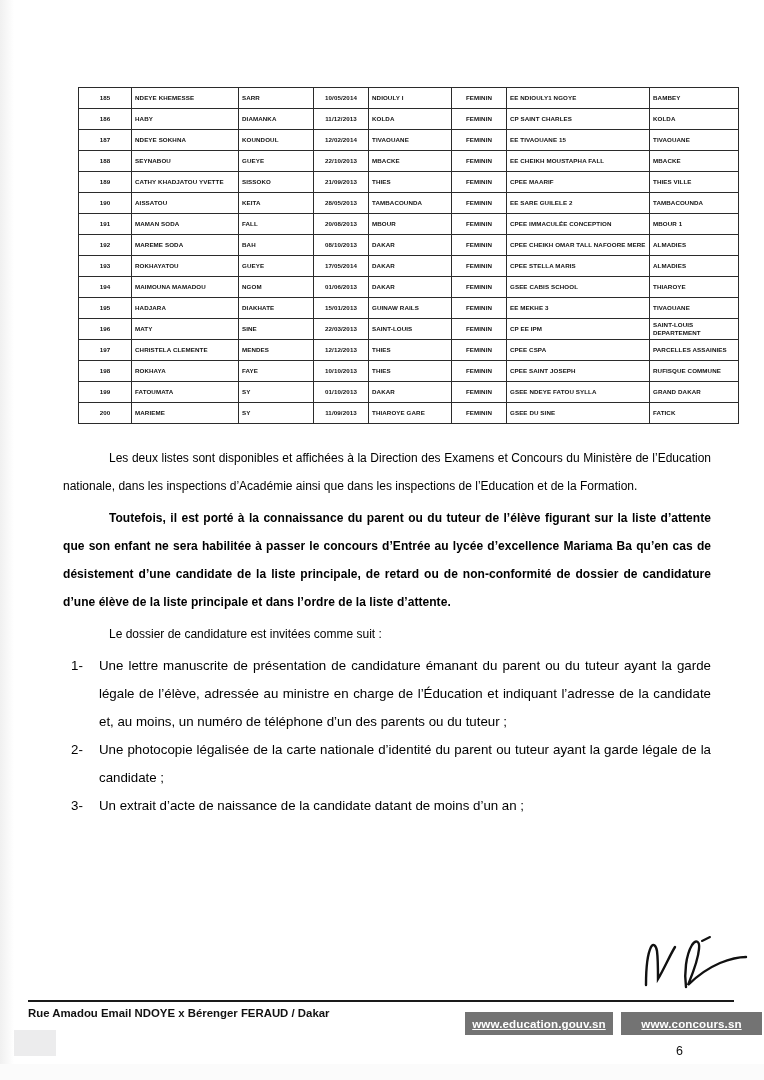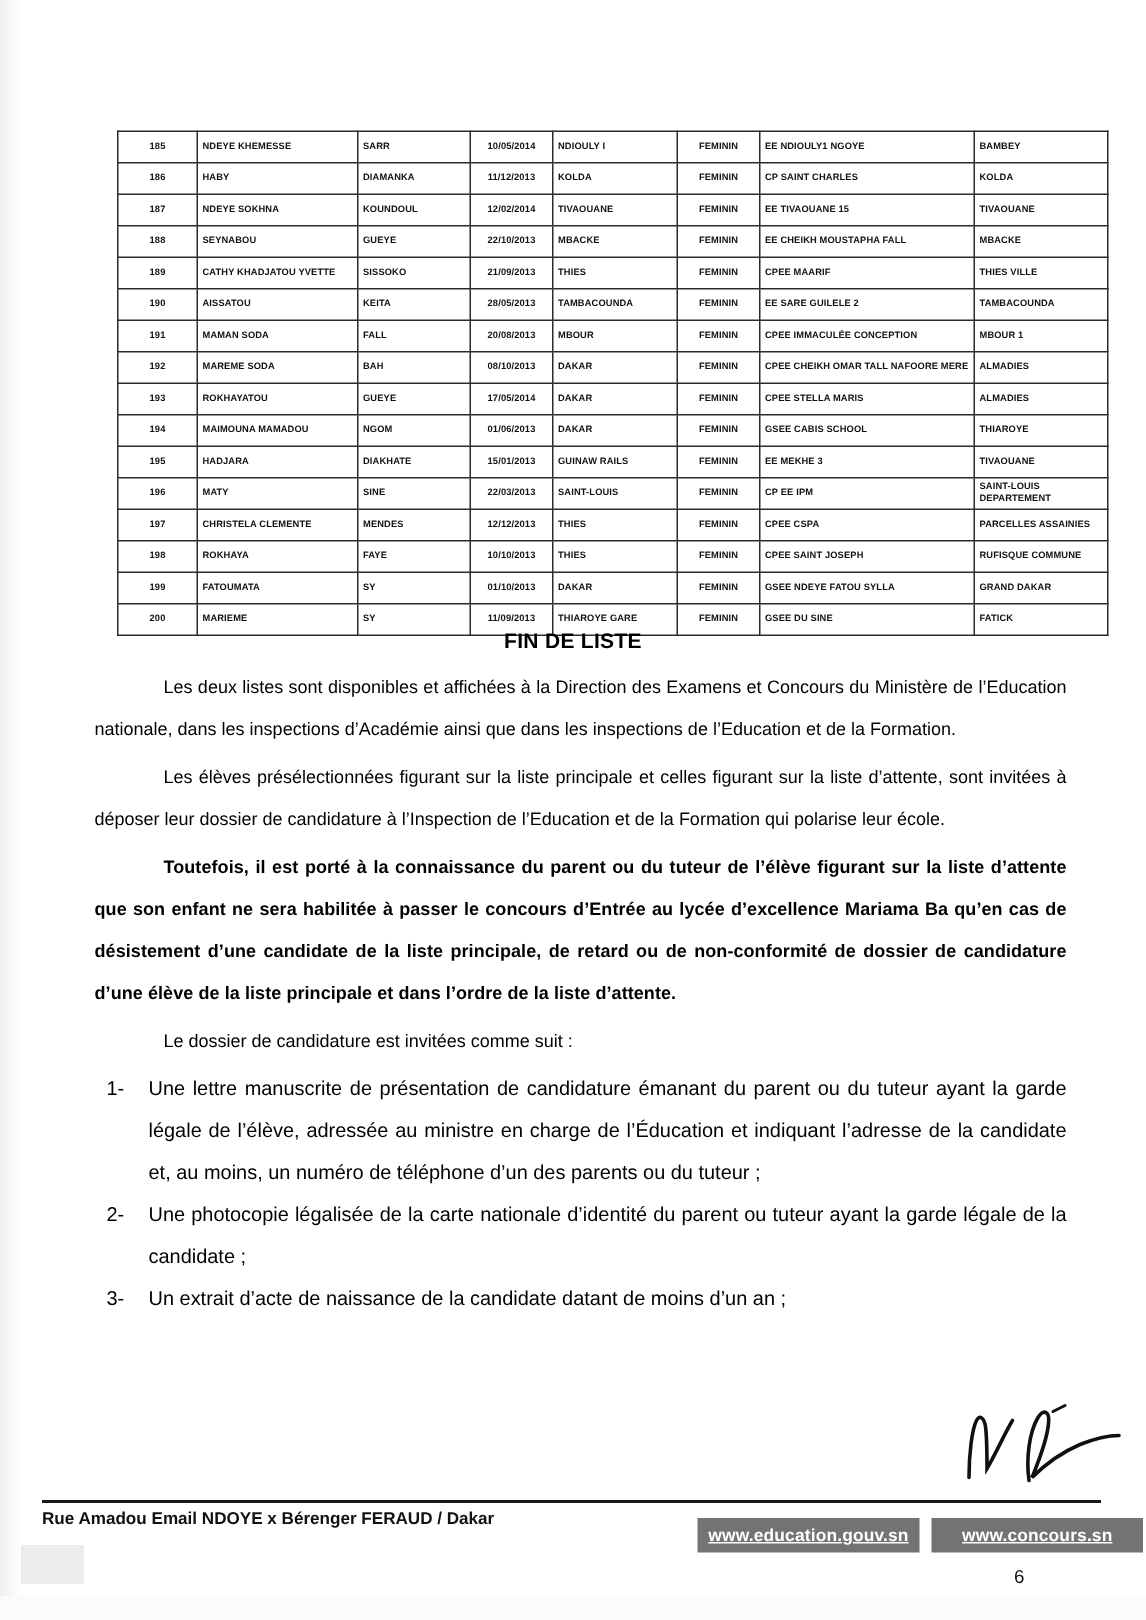--- a/index.html
+++ b/index.html
@@ -389,25 +389,23 @@
           <td class="c-lieu">THIAROYE GARE</td>
           <td class="c-sexe">FEMININ</td>
           <td class="c-ecole">GSEE DU SINE</td>
           <td class="c-ia">FATICK</td>
         </tr>
 
       </tbody>
     </table>
   </div>
 
-  <div class="fin-de-liste">FIN DE LISTE</div>
 
   <div class="body-text">
     <p class="para">Les deux listes sont disponibles et affichées à la Direction des Examens et Concours du Ministère de l’Education nationale, dans les inspections d’Académie ainsi que dans les inspections de l’Education et de la Formation.</p>
-    <p class="para">Les élèves présélectionnées figurant sur la liste principale et celles figurant sur la liste d’attente, sont invitées à déposer leur dossier de candidature à l’Inspection de l’Education et de la Formation qui polarise leur école.</p>
     <p class="para bold">Toutefois, il est porté à la connaissance du parent ou du tuteur de l’élève figurant sur la liste d’attente que son enfant ne sera habilitée à passer le concours d’Entrée au lycée d’excellence Mariama Ba qu’en cas de désistement d’une candidate de la liste principale, de retard ou de non-conformité de dossier de candidature d’une élève de la liste principale et dans l’ordre de la liste d’attente.</p>
     <p class="para">Le dossier de candidature est invitées comme suit :</p>
 
     <ul class="dossier">
       <li>
         <span class="marker">1-</span>
         <span>Une lettre manuscrite de présentation de candidature émanant du parent ou du tuteur ayant la garde légale de l’élève, adressée au ministre en charge de l’Éducation et indiquant l’adresse de la candidate et, au moins, un numéro de téléphone d’un des parents ou du tuteur ;</span>
       </li>
       <li>
         <span class="marker">2-</span>

